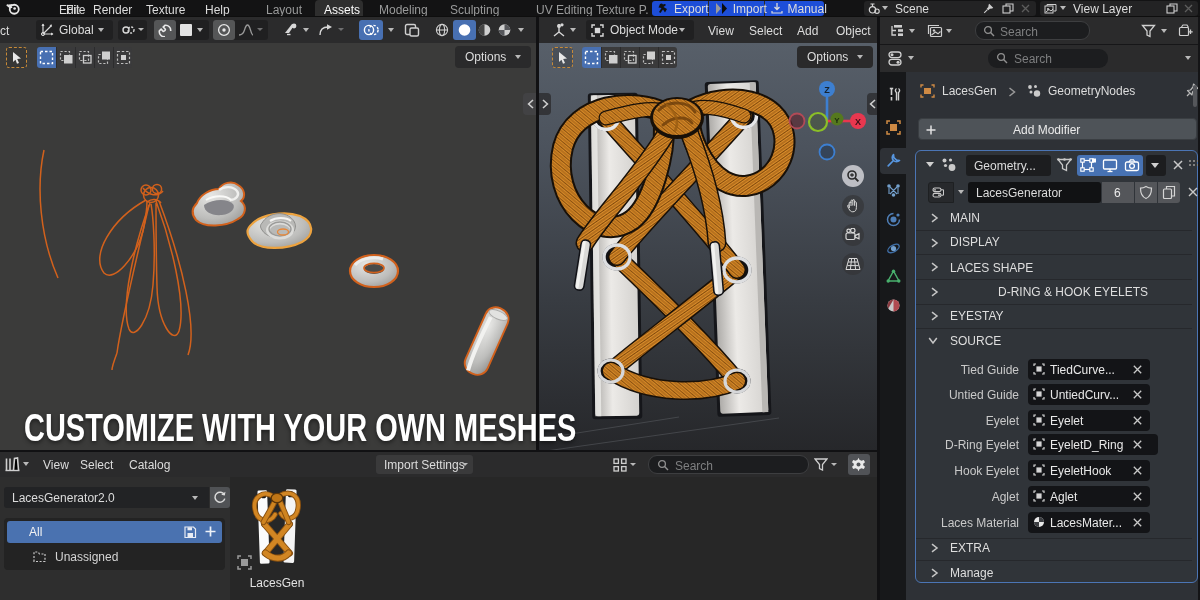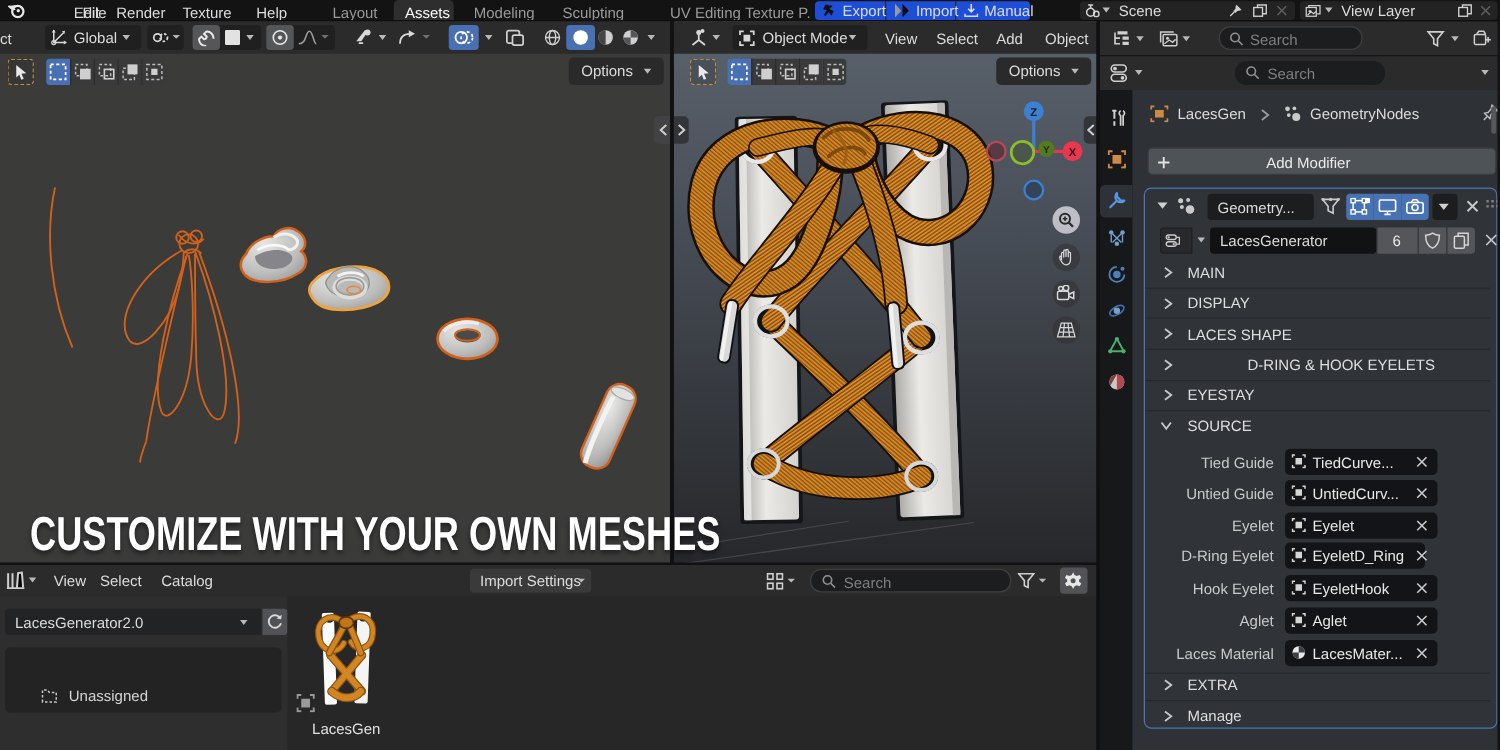--- a/index.html
+++ b/index.html
@@ -778,21 +778,21 @@
         <svg class="abs" style="left:5px;top:4px;" width="12" height="12" viewBox="0 0 12 12">
             <path d="M1 3 L1 1 L3 1 M9 1 L11 1 L11 3 M11 9 L11 11 L9 11 M3 11 L1 11 L1 9" stroke="#d5d5d5" stroke-width="1.2" fill="none"></path>
             <rect x="3.4" y="3.4" width="5.2" height="5.2" fill="#d5d5d5"></rect>
           </svg>
         <span class="txt abs" style="left:22px;top:5px;color:#e8e8e8;">Eyelet</span>
         <svg class="abs" style="left:104px;top:5px;" width="11" height="11" viewBox="0 0 11 11">
             <path d="M1.8 1.8 L9.2 9.2 M9.2 1.8 L1.8 9.2" stroke="#c9c9c9" stroke-width="1.3"></path>
           </svg>
       </div>
       <div class="txt abs" style="left:0px;top:362px;width:113px;text-align:right;color:#c9c9c9;padding-top:5px;">D-Ring Eyelet</div>
-      <div class="abs" style="left:122px;top:362px;width:112px;height:21px;background:#131417;border-radius:4px;">
+      <div class="abs" style="left:122px;top:362px;width:130px;height:21px;background:#131417;border-radius:4px;">
         <svg class="abs" style="left:5px;top:4px;" width="12" height="12" viewBox="0 0 12 12">
             <path d="M1 3 L1 1 L3 1 M9 1 L11 1 L11 3 M11 9 L11 11 L9 11 M3 11 L1 11 L1 9" stroke="#d5d5d5" stroke-width="1.2" fill="none"></path>
             <rect x="3.4" y="3.4" width="5.2" height="5.2" fill="#d5d5d5"></rect>
           </svg>
         <span class="txt abs" style="left:22px;top:5px;color:#e8e8e8;">EyeletD_Ring</span>
         <svg class="abs" style="left:104px;top:5px;" width="11" height="11" viewBox="0 0 11 11">
             <path d="M1.8 1.8 L9.2 9.2 M9.2 1.8 L1.8 9.2" stroke="#c9c9c9" stroke-width="1.3"></path>
           </svg>
       </div>
       <div class="txt abs" style="left:0px;top:388px;width:113px;text-align:right;color:#c9c9c9;padding-top:5px;">Hook Eyelet</div>
@@ -887,20 +887,31 @@
       <span class="txt abs" style="left:8px;top:5px;">LacesGenerator2.0</span>
       <span class="chev abs" style="left:188px;top:9px;border-left:3.5px solid transparent;border-right:3.5px solid transparent;border-top:4px solid #b9b9b9;width:0;height:0;"></span>
     </div>
     <div class="abs" style="left:210px;top:35px;width:20px;height:21px;background:#505255;border-radius:0 3px 3px 0;">
       <svg class="abs" style="left:3px;top:3px;" width="14" height="14" viewBox="0 0 14 14">
           <path d="M11.5 5 A 5 5 0 1 0 11.8 8.6" fill="none" stroke="#dadada" stroke-width="1.5"></path>
           <path d="M12.5 1.8 L11.8 5.4 L8.2 4.8 Z" fill="#dadada"></path>
         </svg>
     </div>
     <div class="abs" style="left:4px;top:66px;width:221px;height:52px;background:#232323;border-radius:4px;">
+      <div class="abs" style="left:3px;top:3px;width:215px;height:22px;background:#4a72b0;border-radius:3px;">
+        <span class="txt abs" style="left:22px;top:5px;color:#f2f2f2;">All</span>
+        <svg class="abs" style="left:176px;top:4px;" width="14" height="14" viewBox="0 0 14 14">
+            <path d="M2 2 L10.5 2 L12.5 4 L12.5 12.5 L2 12.5 Z" fill="none" stroke="#e8ecf4" stroke-width="1.2"></path>
+            <rect x="4.5" y="8" width="5.5" height="4.5" fill="#e8ecf4"></rect>
+            <rect x="4.5" y="2.3" width="4.5" height="3" fill="#e8ecf4"></rect>
+          </svg>
+        <svg class="abs" style="left:197px;top:4px;" width="13" height="13" viewBox="0 0 13 13">
+            <path d="M6.5 1.5 L6.5 11.5 M1.5 6.5 L11.5 6.5" stroke="#eef2f8" stroke-width="1.7"></path>
+          </svg>
+      </div>
       <svg class="abs" style="left:28px;top:31px;" width="15" height="14" viewBox="0 0 15 14">
           <path d="M2 12.5 L2 3 L6 3 L7.5 5 L13 5 L13 12.5 Z" fill="none" stroke="#c9c9c9" stroke-width="1.2" stroke-dasharray="2 1.6"></path>
         </svg>
       <span class="txt abs" style="left:51px;top:33px;color:#d5d5d5;">Unassigned</span>
     </div>
 
     <div class="abs" style="left:230px;top:25px;width:648px;height:123px;background:#272727;">
 
       <svg class="abs" style="left:19px;top:10px;" width="56" height="82" viewBox="0 0 58 84">
         <g transform="rotate(-2 15 40)">

